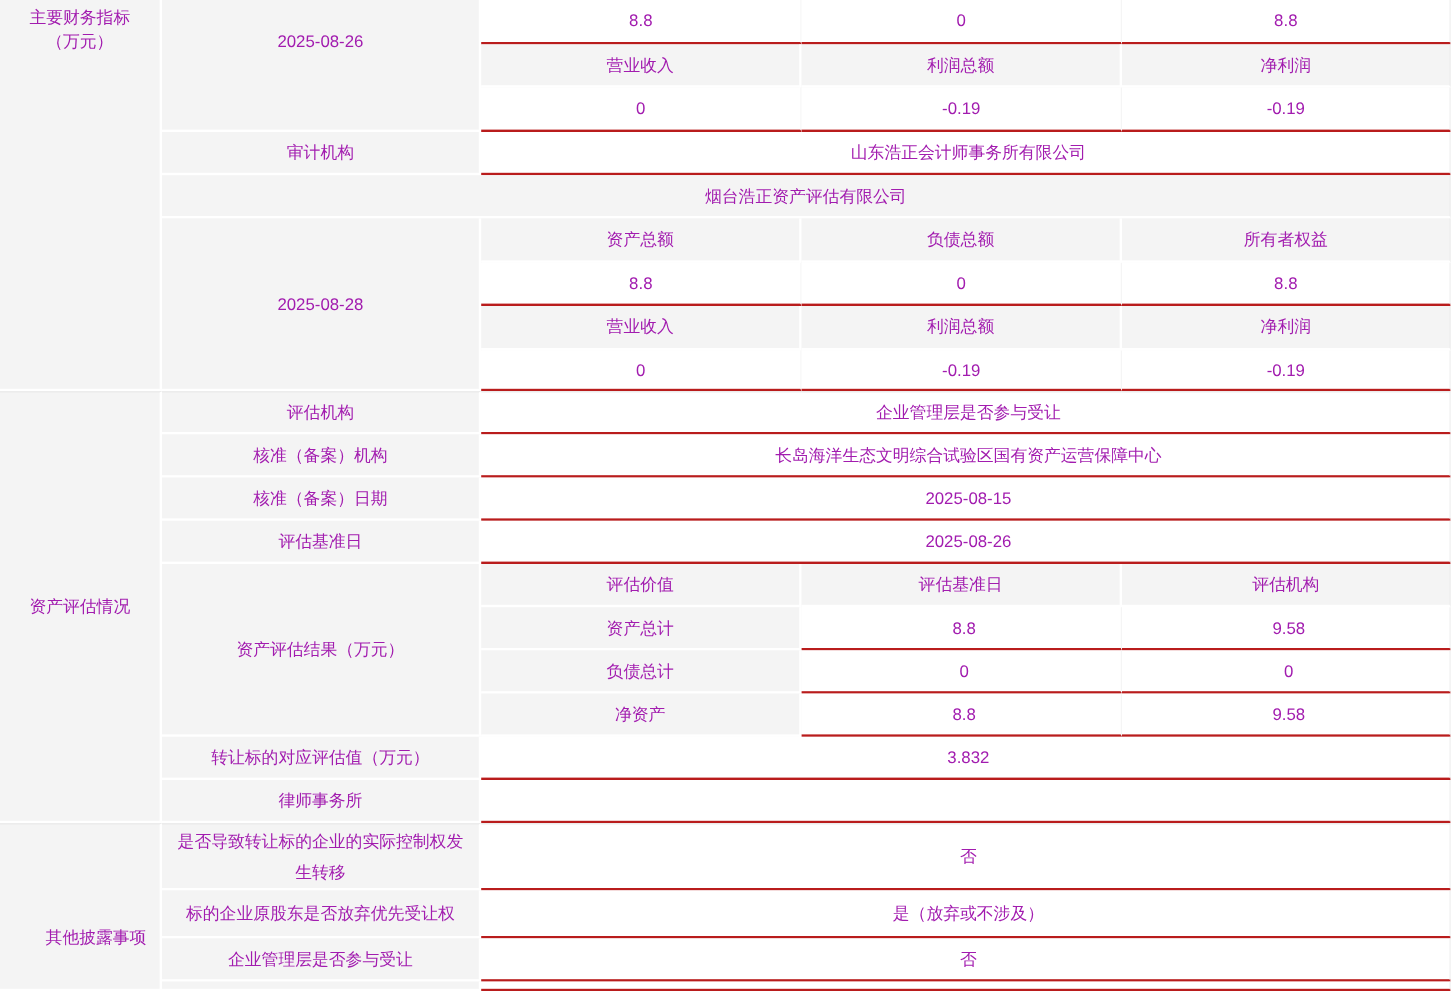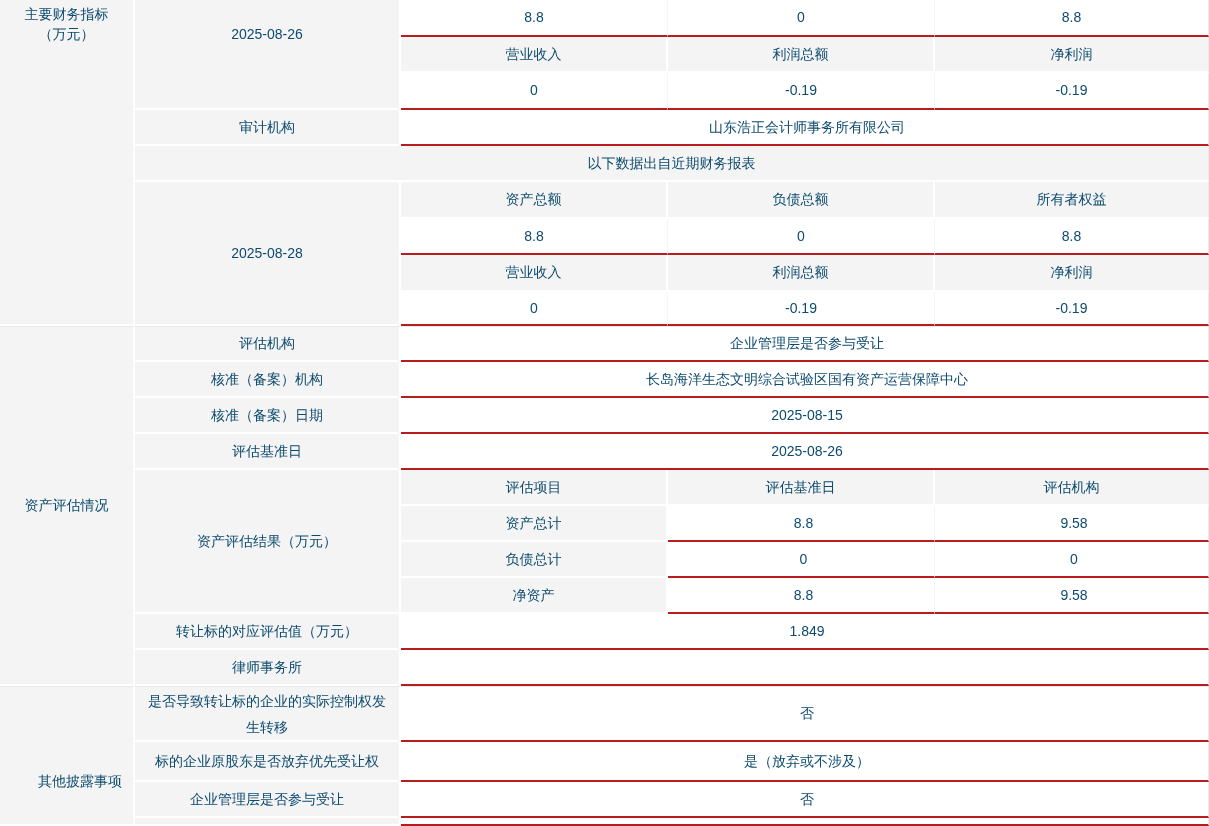--- a/index.html
+++ b/index.html
@@ -1,18 +1,18 @@
 <!DOCTYPE html>
 <html><head>
 <meta charset="utf-8">
 <style>
   html,body{margin:0;padding:0;background:#fff;}
   .page{
     position:relative;width:1209px;height:826px;overflow:hidden;background:#fff;
-    font-family:"Liberation Sans","DejaVu Sans",sans-serif;font-size:14px;color:#0c4a6e;
+    font-family:"Liberation Sans","DejaVu Sans",sans-serif;font-size:14px;color:#a21caf;
   }
   table.t{border-collapse:separate;border-spacing:0;table-layout:fixed;width:1209px;}
   td{box-sizing:border-box;padding:0 8px;text-align:center;vertical-align:middle;overflow:hidden;line-height:1.45;}
   
   .g{background:#f4f4f4;border-right:2px solid #fff;border-bottom:2px solid #fff;}
   
   .w{background:#fff;border-bottom:2px solid #b91c1c;border-right:1px solid #f5f5f5;}
   .lft{text-align:center;padding-left:13px;}
   .edge{border-right:1px solid #eaeaea;}
   .sectop{border-top:1px solid #e9e9e9;}
@@ -56,21 +56,21 @@
     <tr class="r37">
       <td class="w">0</td>
       <td class="w">-0.19</td>
       <td class="w edge">-0.19</td>
     </tr>
     <tr class="r36">
       <td class="g">审计机构</td>
       <td class="w lft edge" colspan="3">山东浩正会计师事务所有限公司</td>
     </tr>
     <tr class="r36">
-      <td class="g edge" colspan="4">以下数据出自近期财务报表</td>
+      <td class="g edge" colspan="4">烟台浩正资产评估有限公司</td>
     </tr>
     <tr class="r37">
       <td class="g" rowspan="4">2025-08-28</td>
       <td class="g">资产总额</td>
       <td class="g">负债总额</td>
       <td class="g edge">所有者权益</td>
     </tr>
     <tr class="r36">
       <td class="w">8.8</td>
       <td class="w">0</td>
@@ -99,42 +99,42 @@
     <tr class="r36">
       <td class="g">核准（备案）日期</td>
       <td class="w lft edge" colspan="3">2025-08-15</td>
     </tr>
     <tr class="r36">
       <td class="g">评估基准日</td>
       <td class="w lft edge" colspan="3">2025-08-26</td>
     </tr>
     <tr class="r36">
       <td class="g" rowspan="4">资产评估结果（万元）</td>
-      <td class="g">评估项目</td>
+      <td class="g">评估价值</td>
       <td class="g">评估基准日</td>
       <td class="g edge">评估机构</td>
     </tr>
     <tr class="r36">
       <td class="g">资产总计</td>
       <td class="w lft">8.8</td>
       <td class="w lft edge">9.58</td>
     </tr>
     <tr class="r36">
       <td class="g">负债总计</td>
       <td class="w lft">0</td>
       <td class="w lft edge">0</td>
     </tr>
     <tr class="r36">
       <td class="g">净资产</td>
       <td class="w lft">8.8</td>
       <td class="w lft edge">9.58</td>
     </tr>
     <tr class="r36">
       <td class="g">转让标的对应评估值（万元）</td>
-      <td class="w lft edge" colspan="3">1.849</td>
+      <td class="w lft edge" colspan="3">3.832</td>
     </tr>
     <tr class="r36">
       <td class="g">律师事务所</td>
       <td class="w lft edge" colspan="3"></td>
     </tr>
 
     <tr class="r56">
       <td class="g sectop sec3" rowspan="4">其他披露事项</td>
       <td class="g sectop wrap2">是否导致转让标的企业的实际控制权发生转移</td>
       <td class="w lft edge sectop" colspan="3">否</td>

